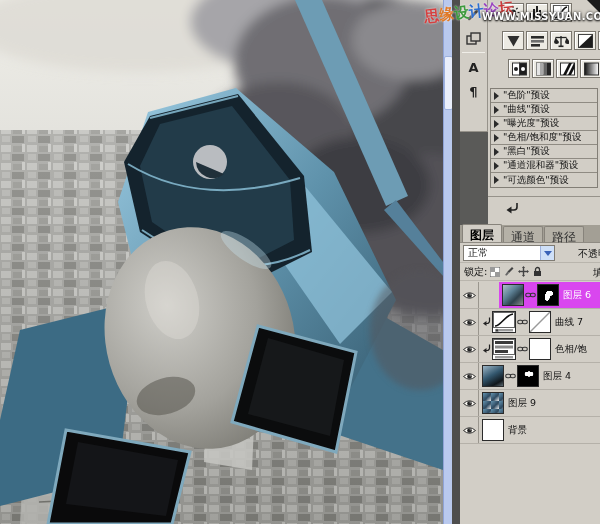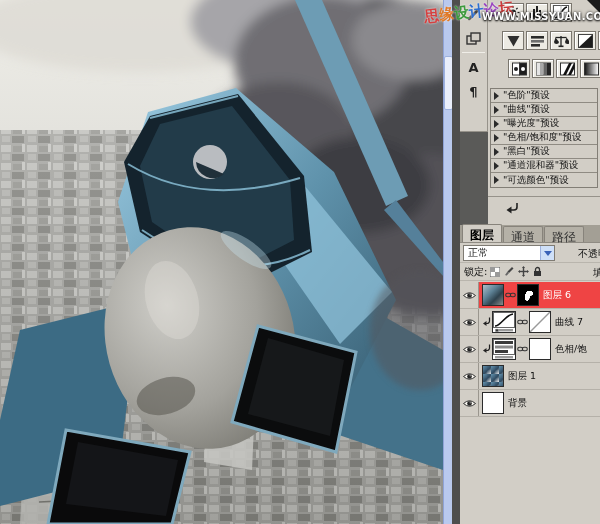--- a/index.html
+++ b/index.html
@@ -64,21 +64,21 @@
   #opacitylabel { position:absolute; left:118px; top:4px; font-size:10px; white-space:nowrap; }
   #lockrow { position:relative; height:18px; border-bottom:1px solid #b9b5ad;
     display:flex; align-items:center; padding-left:4px; }
   #lockrow .lockicons { display:flex; gap:4px; margin-left:3px; align-items:center; }
   #filllabel { position:absolute; left:133px; top:3px; font-size:10px; }
   #layerlist { position:absolute; left:0; top:57px; width:140px; bottom:0; }
   .layer-row { height:27px; display:flex; border-bottom:1px solid #b5b1a9; }
   .eyecell { width:19px; border-right:1px solid #9a968e; display:flex;
     align-items:center; justify-content:center; flex:0 0 auto; }
   .rowcontent { flex:1; display:flex; align-items:center; padding-left:3px; overflow:hidden; }
-  .rowcontent.sel { background:#ef4444; }
+  .rowcontent.sel { background:#d946ef;margin-left:20px; }
   .rowcontent.sel .lname { color:#fff; }
   .lname { font-size:9.5px; margin-left:4px; white-space:nowrap; }
   .lname.bgname { }
   .th { width:22px; height:22px; border:1px solid #2b2b2b; flex:0 0 auto; }
   .th-photo  { background:linear-gradient(135deg,#aebfc9 0%,#5e8296 38%,#2e414c 66%,#8a8d8e 100%); }
   .th-photo-dark { background:linear-gradient(150deg,#9db6c6 0%,#33576e 45%,#10161a 80%,#5d6a72 100%); }
   .th-photo2 { background:linear-gradient(120deg,#7ca6c0 0%,#2d4f66 55%,#9aa7b0 100%); }
   .th-checker, .th-checker-photo { background-color:#fff;
     background-image:linear-gradient(45deg,#c9c9c9 25%,transparent 25%,transparent 75%,#c9c9c9 75%),
       linear-gradient(45deg,#c9c9c9 25%,transparent 25%,transparent 75%,#c9c9c9 75%);
@@ -552,33 +552,53 @@
           </div>
           <div class="layer-row">
             <span class="eyecell">
               <svg width="13" height="9" viewBox="0 0 13 9">
                 <path d="M0.5 4.5 Q6.5 -1 12.5 4.5 Q6.5 10 0.5 4.5 Z" fill="#f4f2ec" stroke="#333"></path>
                 <circle cx="6.5" cy="4.5" r="2.3" fill="#222"></circle>
                 <circle cx="7.2" cy="3.8" r="0.7" fill="#999"></circle>
               </svg>
             </span>
             <div class="rowcontent">
-              <div class="th th-checker-photo"></div>
-              <span class="lname">图层 1</span>
+              <div class="th th-photo-dark"></div>
+              <span class="linkic">
+                <svg width="11" height="8" viewBox="0 0 11 8">
+                  <rect x="0.7" y="2.2" width="5" height="3.6" rx="1.8" fill="none" stroke="#333" stroke-width="1.1"></rect>
+                  <rect x="5.3" y="2.2" width="5" height="3.6" rx="1.8" fill="none" stroke="#333" stroke-width="1.1"></rect>
+                </svg>
+              </span>
+              <div class="th mask-black-blob2"></div>
+              <span class="lname">图层 4</span>
             </div>
           </div>
           <div class="layer-row">
             <span class="eyecell">
               <svg width="13" height="9" viewBox="0 0 13 9">
                 <path d="M0.5 4.5 Q6.5 -1 12.5 4.5 Q6.5 10 0.5 4.5 Z" fill="#f4f2ec" stroke="#333"></path>
                 <circle cx="6.5" cy="4.5" r="2.3" fill="#222"></circle>
                 <circle cx="7.2" cy="3.8" r="0.7" fill="#999"></circle>
               </svg>
             </span>
             <div class="rowcontent">
+              <div class="th th-checker-photo"></div>
+              <span class="lname">图层 9</span>
+            </div>
+          </div>
+          <div class="layer-row">
+            <span class="eyecell">
+              <svg width="13" height="9" viewBox="0 0 13 9">
+                <path d="M0.5 4.5 Q6.5 -1 12.5 4.5 Q6.5 10 0.5 4.5 Z" fill="#f4f2ec" stroke="#333"></path>
+                <circle cx="6.5" cy="4.5" r="2.3" fill="#222"></circle>
+                <circle cx="7.2" cy="3.8" r="0.7" fill="#999"></circle>
+              </svg>
+            </span>
+            <div class="rowcontent">
               <div class="th th-white"></div>
               <span class="lname bgname">背景</span>
             </div>
           </div>
         </div>
     </div>
   </div>
 
   <div id="wm-cn"><span style="color: rgb(214, 64, 64);">思</span><span style="color: rgb(224, 122, 40);">缘</span><span style="color: rgb(61, 154, 61);">设</span><span style="color: rgb(47, 111, 208);">计</span><span style="color: rgb(154, 70, 192);">论</span><span style="color: rgb(204, 58, 58);">坛</span></div>
   <div id="wm-url">WWW.MISSYUAN.COM</div>

